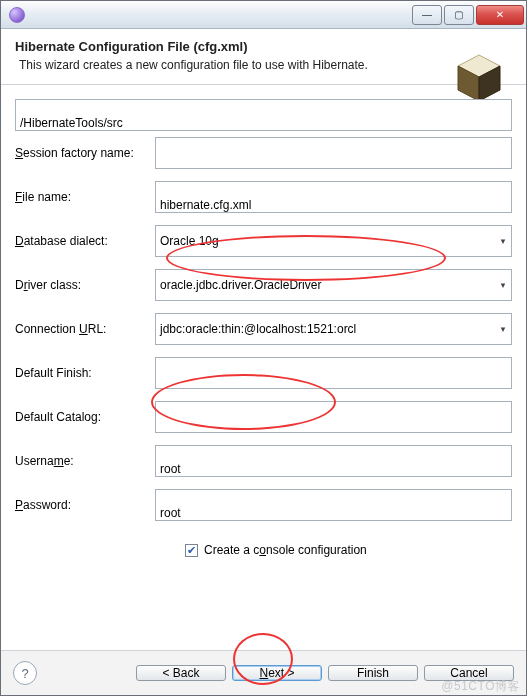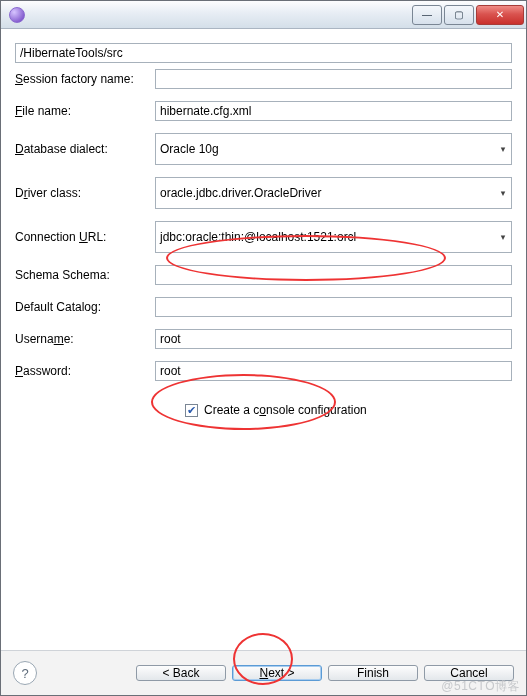--- a/index.html
+++ b/index.html
@@ -13,21 +13,21 @@
 .header{padding:10px 14px 12px;background:#fff;border-bottom:1px solid #cfd3d8;position:relative;}
 .header h1{font-size:13px;font-weight:bold;color:#222;margin-bottom:4px;}
 .header p{color:#222;margin-left:4px;}
 .banner-icon{position:absolute;right:18px;top:20px;width:58px;height:58px;}
 .cube{width:58px;height:58px;}
 .content{padding:14px 14px 8px;}
 .form-row{display:flex;align-items:center;margin-bottom:12px;}
 .form-row.tight{margin-bottom:6px;}
 .lbl{width:140px;color:#000;}
 .u{text-decoration:underline;}
-.fld{flex:1;height:20px;border:1px solid #a7b1bb;background:#fff;padding:1px 4px;line-height:16px;color:#000;position:relative;}
+.fld{flex:1;height:20px;border:1px solid #a7b1bb;background:#fff;padding:15px 4px;line-height:16px;color:#000;position:relative;}
 .dd{flex:1;height:32px;border:1px solid #a7b1bb;background:#fff;display:flex;align-items:center;padding:0 0 0 4px;color:#000;}
 .dd .arrow{margin-left:auto;width:16px;text-align:center;color:#444;font-size:9px;}
 .checkbox-row{margin-left:170px;margin-top:22px;display:flex;align-items:center;gap:6px;}
 .cb{width:13px;height:13px;border:1px solid #7a8694;background:#fff;display:flex;align-items:center;justify-content:center;color:#2a5aad;font-size:11px;line-height:1;}
 .footer{position:absolute;bottom:0;left:0;right:0;border-top:1px solid #cfd3d8;padding:10px 12px;display:flex;align-items:center;gap:6px;background:#f3f3f3;}
 .help{width:24px;height:24px;border:1px solid #9aa7b3;border-radius:50%;background:#fff;display:flex;align-items:center;justify-content:center;color:#5d6b7a;font-size:13px;margin-right:auto;}
 .btn{min-width:90px;height:16px;border:1px solid #8f9aa6;border-radius:3px;background:linear-gradient(#fdfdfd,#e3e7eb);color:#000;display:flex;align-items:center;justify-content:center;}
 .btn.primary{border:1px solid #5b9bd5;box-shadow:0 0 0 1px #a8cdf0 inset;}
 .annot{position:absolute;border:2px solid #e33;border-radius:50%;pointer-events:none;}
 .wm{position:absolute;right:6px;bottom:0;color:#c7c9cc;font-size:12px;letter-spacing:0.5px;}
@@ -37,20 +37,31 @@
 
 <div class="window">
   <div class="titlebar">
     <span class="title-icon"></span>
     <span class="title-spacer"></span>
     <span class="tbtn">—</span>
     <span class="tbtn">▢</span>
     <span class="tbtn close">✕</span>
   </div>
 
+  <div class="header">
+    <h1>Hibernate Configuration File (cfg.xml)</h1>
+    <p>This wizard creates a new configuration file to use with Hibernate.</p>
+    <div class="banner-icon">
+      <svg class="cube" viewBox="0 0 58 58">
+        <polygon points="29,6 50,17 29,28 8,17" fill="#f0e9d2" stroke="#b8a97a"></polygon>
+        <polygon points="8,17 29,28 29,52 8,41" fill="#6d5a32" stroke="#5a4825"></polygon>
+        <polygon points="50,17 29,28 29,52 50,41" fill="#3e3320" stroke="#2e2516"></polygon>
+      </svg>
+    </div>
+  </div>
 
   <div class="content">
     <div class="form-row tight">
       <div class="fld">/HibernateTools/src</div>
     </div>
     <div class="form-row">
       <div class="lbl"><span class="u">S</span>ession factory name:</div>
       <div class="fld"></div>
     </div>
     <div class="form-row">
@@ -72,21 +83,21 @@
         </div>
     </div>
     <div class="form-row">
       <div class="lbl">Connection <span class="u">U</span>RL:</div>
       <div class="dd">
           <span class="seltxt">jdbc:oracle:thin:@localhost:1521:orcl</span>
           <span class="arrow">▾</span>
         </div>
     </div>
     <div class="form-row">
-      <div class="lbl">Schema Schema:</div>
+      <div class="lbl">Default Finish:</div>
       <div class="fld"></div>
     </div>
     <div class="form-row">
       <div class="lbl">Default Catalog:</div>
       <div class="fld"></div>
     </div>
     <div class="form-row">
       <div class="lbl">Userna<span class="u">m</span>e:</div>
       <div class="fld">root</div>
     </div>

